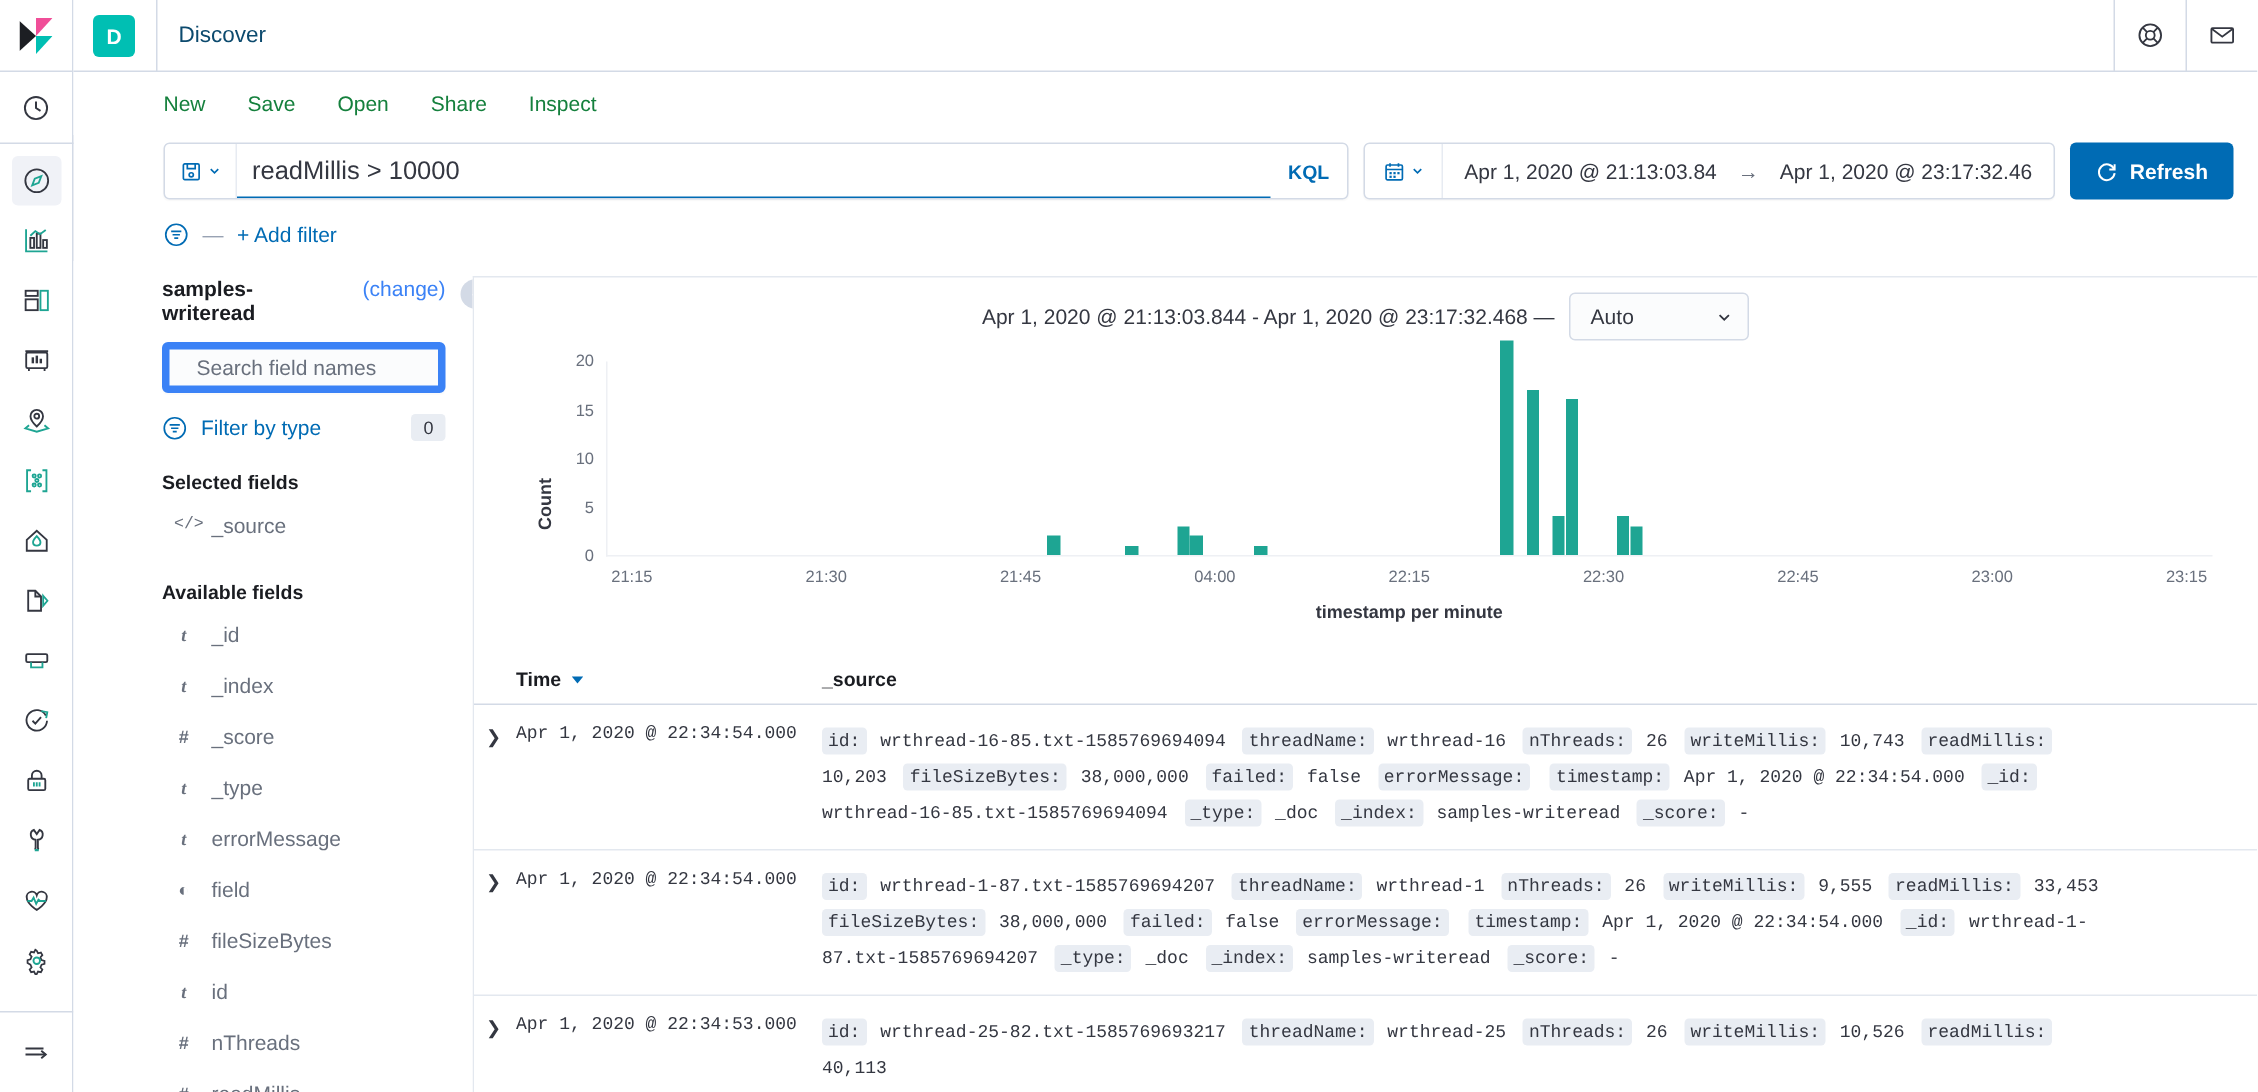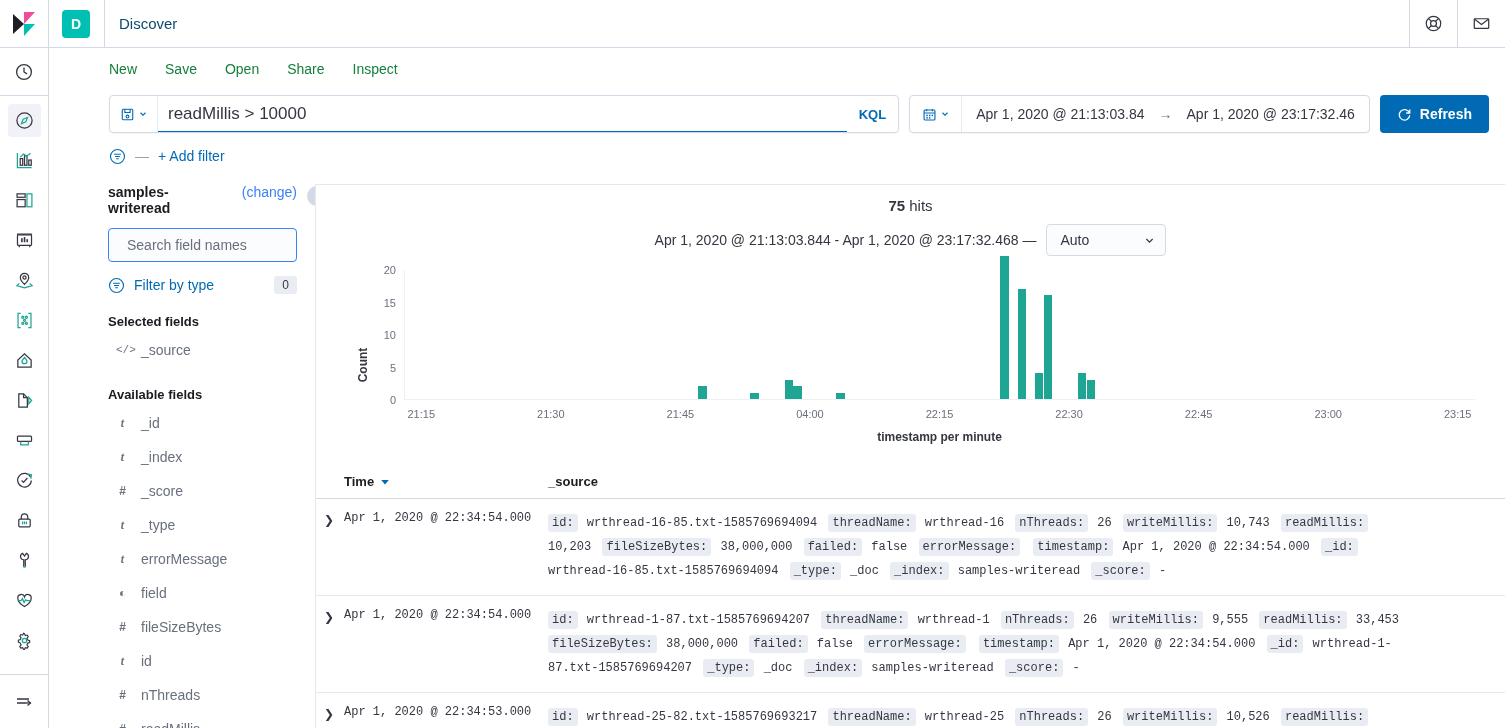--- a/index.html
+++ b/index.html
@@ -141,21 +141,21 @@
   .sidebar {
     width: 266px; flex: 0 0 266px;
     padding: 10px 18px 0 59px;
     background: #fff; position: relative;
     overflow: hidden;
   }
   .idx-row { display: flex; align-items: baseline; gap: 12px; margin-bottom: 12px; }
   .idx-name { font-size: 14px; font-weight: 700; color: #1a1c21; }
   .idx-change { font-size: 14px; color: #3b82f6; cursor: pointer; }
   .searchbox {
-    height: 34px; border: 1px solid #3b82f6; border-radius: 4px;
+    height: 34px; border: 5px solid #3b82f6; border-radius: 4px;
     display: flex; align-items: center; gap: 8px; padding: 0 10px;
     background: #fbfcfd; box-shadow: 0 1px 1px rgba(0,0,0,.02);
   }
   .searchbox input {
     border: 0; outline: 0; background: transparent; flex: 1;
     font-size: 14px; font-family: "Liberation Sans", sans-serif; color: #343741;
   }
   .searchbox input::placeholder { color: #69707d; }
   .filterbytype {
     display: flex; align-items: center; gap: 9px;
@@ -553,24 +553,20 @@
         </div>
 
         <div class="collapse-btn">
           <svg width="11" height="11" viewBox="0 0 12 12" fill="none" stroke="#ffffff" stroke-width="1.8">
             <path d="m7.3 2.8-3.2 3.2 3.2 3.2"></path>
           </svg>
         </div>
       </div>
 
       <div class="results">
-        <div class="hits-line">
-          <span class="hits-num">75</span>
-          <span>hits</span>
-        </div>
         <div class="range-line">
           <span>Apr 1, 2020 @ 21:13:03.844 - Apr 1, 2020 @ 23:17:32.468 —</span>
           <div class="interval-select">
             <span>Auto</span>
             <svg width="11" height="11" viewBox="0 0 12 12" fill="none" stroke="#343741" stroke-width="1.3">
               <path d="m2.6 4.4 3.4 3.4 3.4-3.4"></path>
             </svg>
           </div>
         </div>
 

